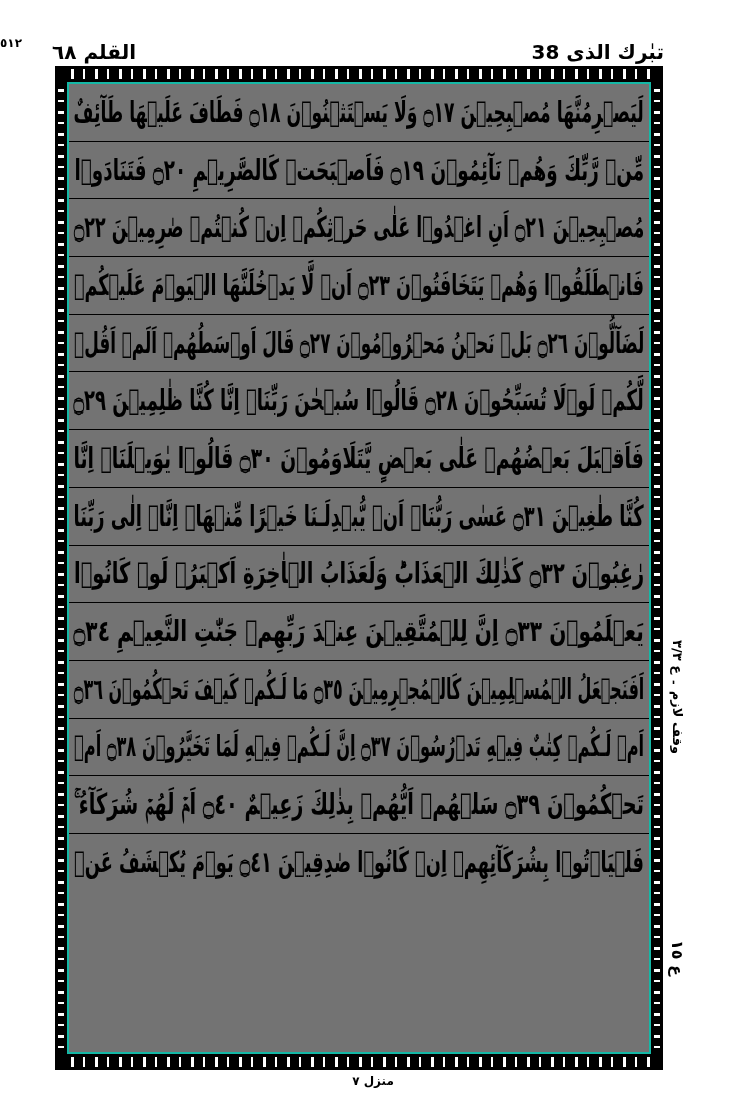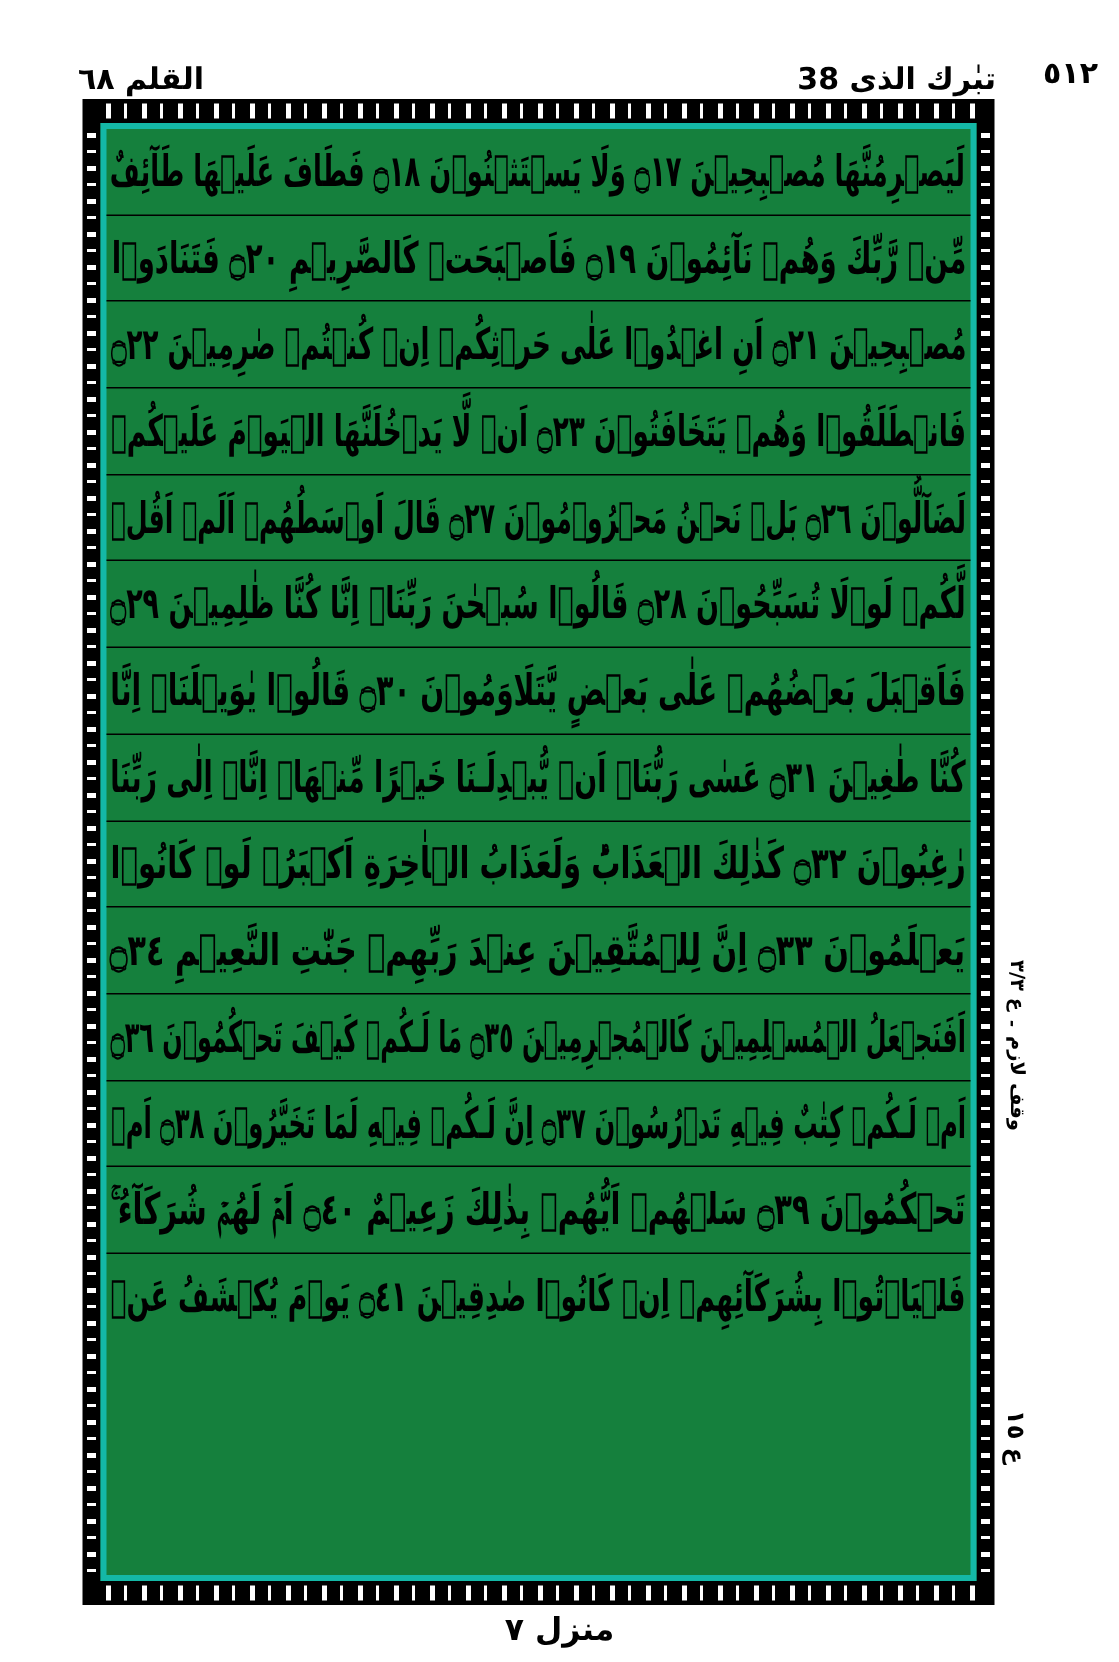--- a/index.html
+++ b/index.html
@@ -1,36 +1,36 @@
 <!DOCTYPE html>
 <html><head>
 <meta charset="utf-8">
 <style>
   html, body { margin:0; padding:0; background:#ffffff; }
   body { width:746px; height:1108px; position:relative; overflow:hidden; font-family:"DejaVu Sans", sans-serif; color:#000; }
   .header { position:absolute; top:40px; left:0; width:746px; height:26px; }
   .hdr-left, .hdr-right, .hdr-center { position:absolute; top:0; font-size:20px; font-weight:bold; direction:rtl; white-space:nowrap; }
   .hdr-left { left:52px; }
   .hdr-right { right:82px; }
-  .hdr-center { left:0; width:732px; text-align:right; font-size:20px; direction:ltr; top:-4px; }
+  .hdr-center { left:0; width:732px; text-align:left; font-size:12px; direction:ltr; top:-4px; }
   .frame { position:absolute; left:55px; top:66px; width:608px; height:1004px; background:#000; box-sizing:border-box; }
   .frame-orn-top, .frame-orn-bottom { position:absolute; left:6px; right:6px; height:10px; background:repeating-linear-gradient(90deg,#000 0 10px,#fff 10px 13px,#000 13px 22px,#fff 22px 24px); }
   .frame-orn-top { top:3px; }
   .frame-orn-bottom { bottom:3px; }
   .frame-orn-left, .frame-orn-right { position:absolute; top:14px; bottom:14px; width:6px; background:repeating-linear-gradient(180deg,#000 0 9px,#fff 9px 12px,#000 12px 20px,#fff 20px 22px); }
   .frame-orn-left { left:3px; }
   .frame-orn-right { right:3px; }
-  .inner { position:absolute; left:12px; right:12px; top:16px; bottom:16px; background:#15803d; border:4px solid #14b8a6; box-sizing:border-box; }
+  .inner { position:absolute; left:12px; right:12px; top:16px; bottom:16px; background:#737373; border:2px solid #14b8a6; box-sizing:border-box; }
   .line { height:57.7px; border-bottom:1.5px solid #000; box-sizing:border-box; display:flex; align-items:center; justify-content:center; direction:rtl; overflow:hidden; }
   .line:last-child { border-bottom:none; }
   .line-text { font-family:"DejaVu Sans", sans-serif; font-weight:bold; font-size:29px; white-space:nowrap; letter-spacing:0; line-height:1; }
   .margin-note { position:absolute; font-weight:bold; font-size:14px; white-space:nowrap; }
   .note-waqf { left:670px; top:640px; writing-mode:vertical-rl; font-size:13px; }
   .note-ruku { left:668px; top:940px; writing-mode:vertical-rl; font-size:16px; }
-  .footer { position:absolute; top:1074px; left:0; width:746px; text-align:center; font-size:21px; font-weight:bold; }
+  .footer { position:absolute; top:1074px; left:0; width:746px; text-align:center; font-size:12px; font-weight:bold; }
 </style>
 </head>
 <body>
 
 <div class="header">
   <span class="hdr-left">القلم ٦٨</span>
   <span class="hdr-center">٥١٢</span>
   <span class="hdr-right">تبٰرك الذى 38</span>
 </div>
 

